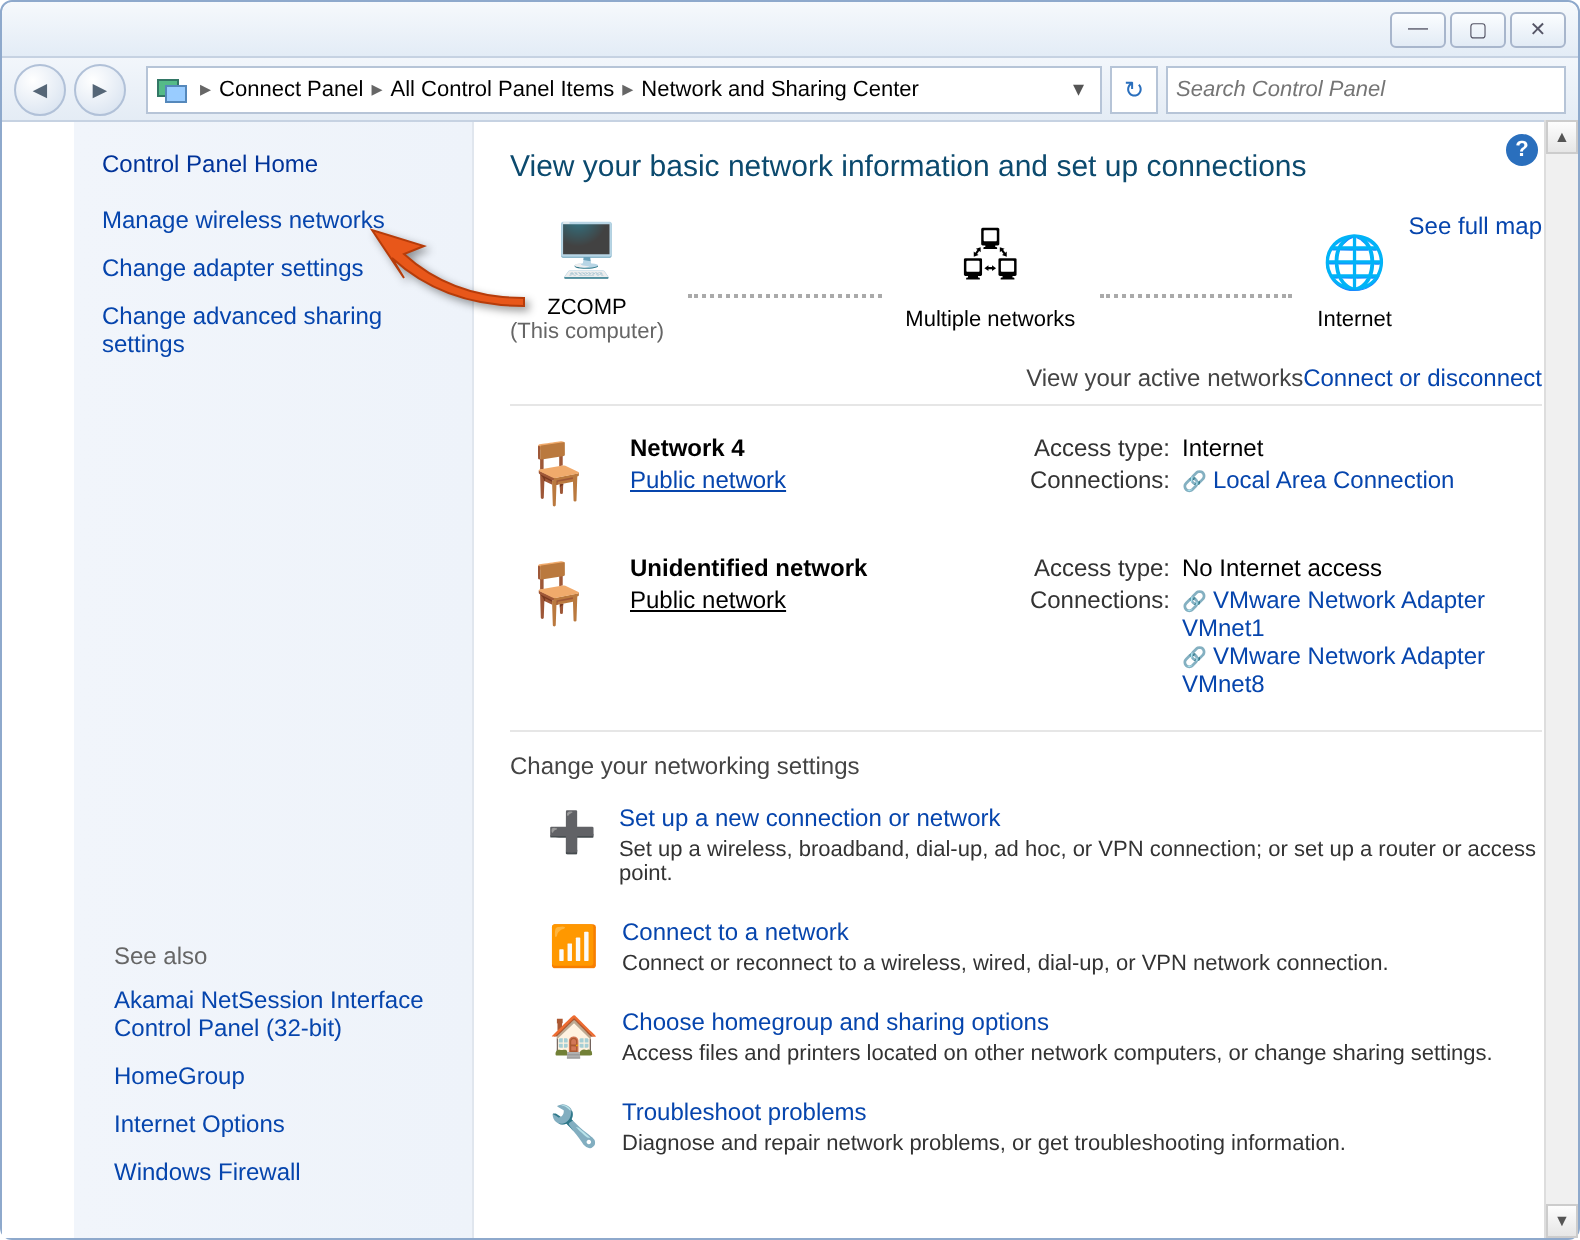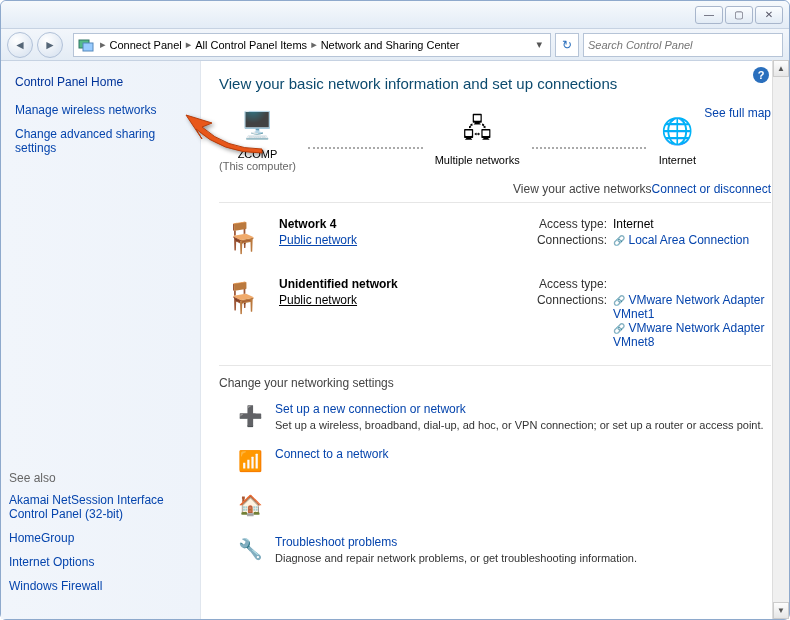--- a/index.html
+++ b/index.html
@@ -11,25 +11,25 @@
 .nav-btn { width: 26px; height: 26px; border-radius: 50%; border: 1px solid #b1c1d8; background: radial-gradient(circle at 35% 30%, #fff, #d3dfee); display: flex; align-items: center; justify-content: center; font-size: 12px; color: #567; cursor: pointer; }
 .nav-btn.fwd { margin-right: 6px; }
 .breadcrumb { flex: 1; height: 24px; border: 1px solid #b6c4d7; background: #fff; display: flex; align-items: center; font-size: 11px; padding: 0 4px; }
 .breadcrumb .bc-icon { width: 16px; height: 16px; margin-right: 4px; display: inline-flex; align-items: center; justify-content: center; color: #2a6; }
 .breadcrumb .seg { color: #000; padding: 0 2px; }
 .breadcrumb .sep { color: #666; padding: 0 2px; }
 .breadcrumb .drop { margin-left: auto; color: #555; padding: 0 4px; }
 .refresh { width: 24px; height: 24px; border: 1px solid #b6c4d7; background: #fff; display: flex; align-items: center; justify-content: center; color: #2a6fbd; cursor: pointer; }
 .search { width: 200px; height: 24px; border: 1px solid #b6c4d7; background: #fff; display: flex; align-items: center; padding: 0 4px; }
 .search input { border: none; outline: none; font-size: 11px; color: #777; width: 100%; font-style: italic; }
-.body { display: flex; height: calc(100% - 60px); background: #fff; }
+.body { display: flex; height: calc(100% - 60px); background: #fff; padding-left: 36px; }
 .sidebar { width: 200px; background: linear-gradient(90deg,#f1f5fb,#eef3fa); border-right: 1px solid #e0e6ee; padding: 14px 14px; position: relative; }
 .sidebar .home { color: #003399; font-size: 12px; margin-bottom: 14px; }
 .sidebar a { display: block; color: #0645ad; font-size: 12px; margin-bottom: 10px; cursor: pointer; text-decoration: none; }
-.sidebar .seealso { position: absolute; bottom: 16px; left: 8px; right: 14px; }
+.sidebar .seealso { position: absolute; bottom: 16px; left: 20px; right: 14px; }
 .sidebar .seealso h4 { color: #666; font-weight: normal; font-size: 12px; margin-bottom: 8px; }
 .content { flex: 1; padding: 14px 18px; overflow-y: auto; position: relative; }
 .help-icon { position: absolute; top: 6px; right: 20px; width: 16px; height: 16px; border-radius: 50%; background: #2a6fbd; color: #fff; font-size: 11px; display: flex; align-items: center; justify-content: center; font-weight: bold; cursor: pointer; }
 .scrollbar { position: absolute; right: 1px; top: 60px; bottom: 1px; width: 17px; background: #f0f0f0; border-left: 1px solid #ddd; }
 .scrollbar .arrow { height: 17px; background: linear-gradient(#fdfdfd,#e6e6e6); border: 1px solid #ccc; display: flex; align-items: center; justify-content: center; font-size: 8px; color: #555; }
 .h1 { color: #0c4a6e; font-size: 15px; margin-bottom: 14px; }
 .map-row { display: flex; align-items: flex-start; justify-content: space-between; margin-bottom: 4px; }
 .map-nodes { display: flex; align-items: center; gap: 8px; flex: 1; }
 .node { text-align: center; font-size: 11px; flex: 0 0 auto; }
 .node .ico { width: 38px; height: 38px; margin: 0 auto 4px; display: flex; align-items: center; justify-content: center; font-size: 26px; }
@@ -39,21 +39,21 @@
 .section-row { display: flex; justify-content: flex-end; padding: 6px 0 2px; }
 .section-label { color: #444; font-size: 12px; }
 .section-link { color: #0645ad; cursor: pointer; font-size: 12px; }
 .net-block { display: flex; padding: 10px 0; border-bottom: 0; }
 .net-left { display: flex; gap: 12px; flex: 1; align-items: flex-start; }
 .net-left .icon { width: 48px; height: 40px; display: flex; align-items: center; justify-content: center; font-size: 30px; }
 .net-left .info .name { font-weight: bold; font-size: 12px; }
 .net-left .info .type { color: #0645ad; cursor: pointer; font-size: 12px; margin-top: 2px; text-decoration: underline; }
 .net-left .info .type.plain { color: #000; cursor: default; }
 .net-right { width: 260px; font-size: 12px; }
-.net-right .row { display: flex; margin-bottom: 2px; margin-left: 22px; }
+.net-right .row { display: flex; margin-bottom: 2px; }
 .net-right .lbl { width: 80px; color: #333; text-align: right; padding-right: 6px; }
 .net-right .val { flex: 1; }
 .net-right .val a { color: #0645ad; cursor: pointer; text-decoration: none; }
 .net-right .val a::before { content: "🔗"; font-size: 10px; color: #888; margin-right: 3px; }
 .chg-heading { color: #444; margin: 10px 0 6px; }
 .task { display: flex; gap: 10px; padding: 6px 0 10px 18px; }
 .task .ticon { width: 28px; height: 28px; display: flex; align-items: center; justify-content: center; font-size: 20px; }
 .task .tbody .tlink { color: #0645ad; cursor: pointer; font-size: 12px; }
 .task .tbody .tdesc { color: #333; font-size: 11px; margin-top: 3px; }
 .arrow-overlay { position: absolute; left: 172px; top: 109px; width: 92px; height: 50px; pointer-events: none; }
@@ -92,20 +92,21 @@
     <div class="refresh">↻</div>
     <div class="search">
       <input placeholder="Search Control Panel" style="">
     </div>
   </div>
 
   <div class="body">
     <div class="sidebar">
       <div class="home">Control Panel Home</div>
       <a>Manage wireless networks</a>
+      <a>Change adapter settings</a>
       <a>Change advanced sharing settings</a>
 
       <div class="seealso">
         <h4>See also</h4>
         <a>Akamai NetSession Interface Control Panel (32-bit)</a>
         <a>HomeGroup</a>
         <a>Internet Options</a>
         <a>Windows Firewall</a>
       </div>
     </div>
@@ -165,20 +166,21 @@
         <div class="net-left">
           <div class="icon">🪑</div>
           <div class="info">
             <div class="name">Unidentified network</div>
             <div class="type plain">Public network</div>
           </div>
         </div>
         <div class="net-right">
           <div class="row">
             <div class="lbl">Access type:</div>
+            <div class="val">No Internet access</div>
           </div>
           <div class="row">
             <div class="lbl">Connections:</div>
             <div class="val">
               <a>VMware Network Adapter VMnet1</a><br>
               <a>VMware Network Adapter VMnet8</a>
             </div>
           </div>
         </div>
       </div>
@@ -190,24 +192,29 @@
         <div class="ticon">➕</div>
         <div class="tbody">
           <div class="tlink">Set up a new connection or network</div>
           <div class="tdesc">Set up a wireless, broadband, dial-up, ad hoc, or VPN connection; or set up a router or access point.</div>
         </div>
       </div>
       <div class="task">
         <div class="ticon">📶</div>
         <div class="tbody">
           <div class="tlink">Connect to a network</div>
+          <div class="tdesc">Connect or reconnect to a wireless, wired, dial-up, or VPN network connection.</div>
         </div>
       </div>
       <div class="task">
         <div class="ticon">🏠</div>
+        <div class="tbody">
+          <div class="tlink">Choose homegroup and sharing options</div>
+          <div class="tdesc">Access files and printers located on other network computers, or change sharing settings.</div>
+        </div>
       </div>
       <div class="task">
         <div class="ticon">🔧</div>
         <div class="tbody">
           <div class="tlink">Troubleshoot problems</div>
           <div class="tdesc">Diagnose and repair network problems, or get troubleshooting information.</div>
         </div>
       </div>
     </div>
   </div>

